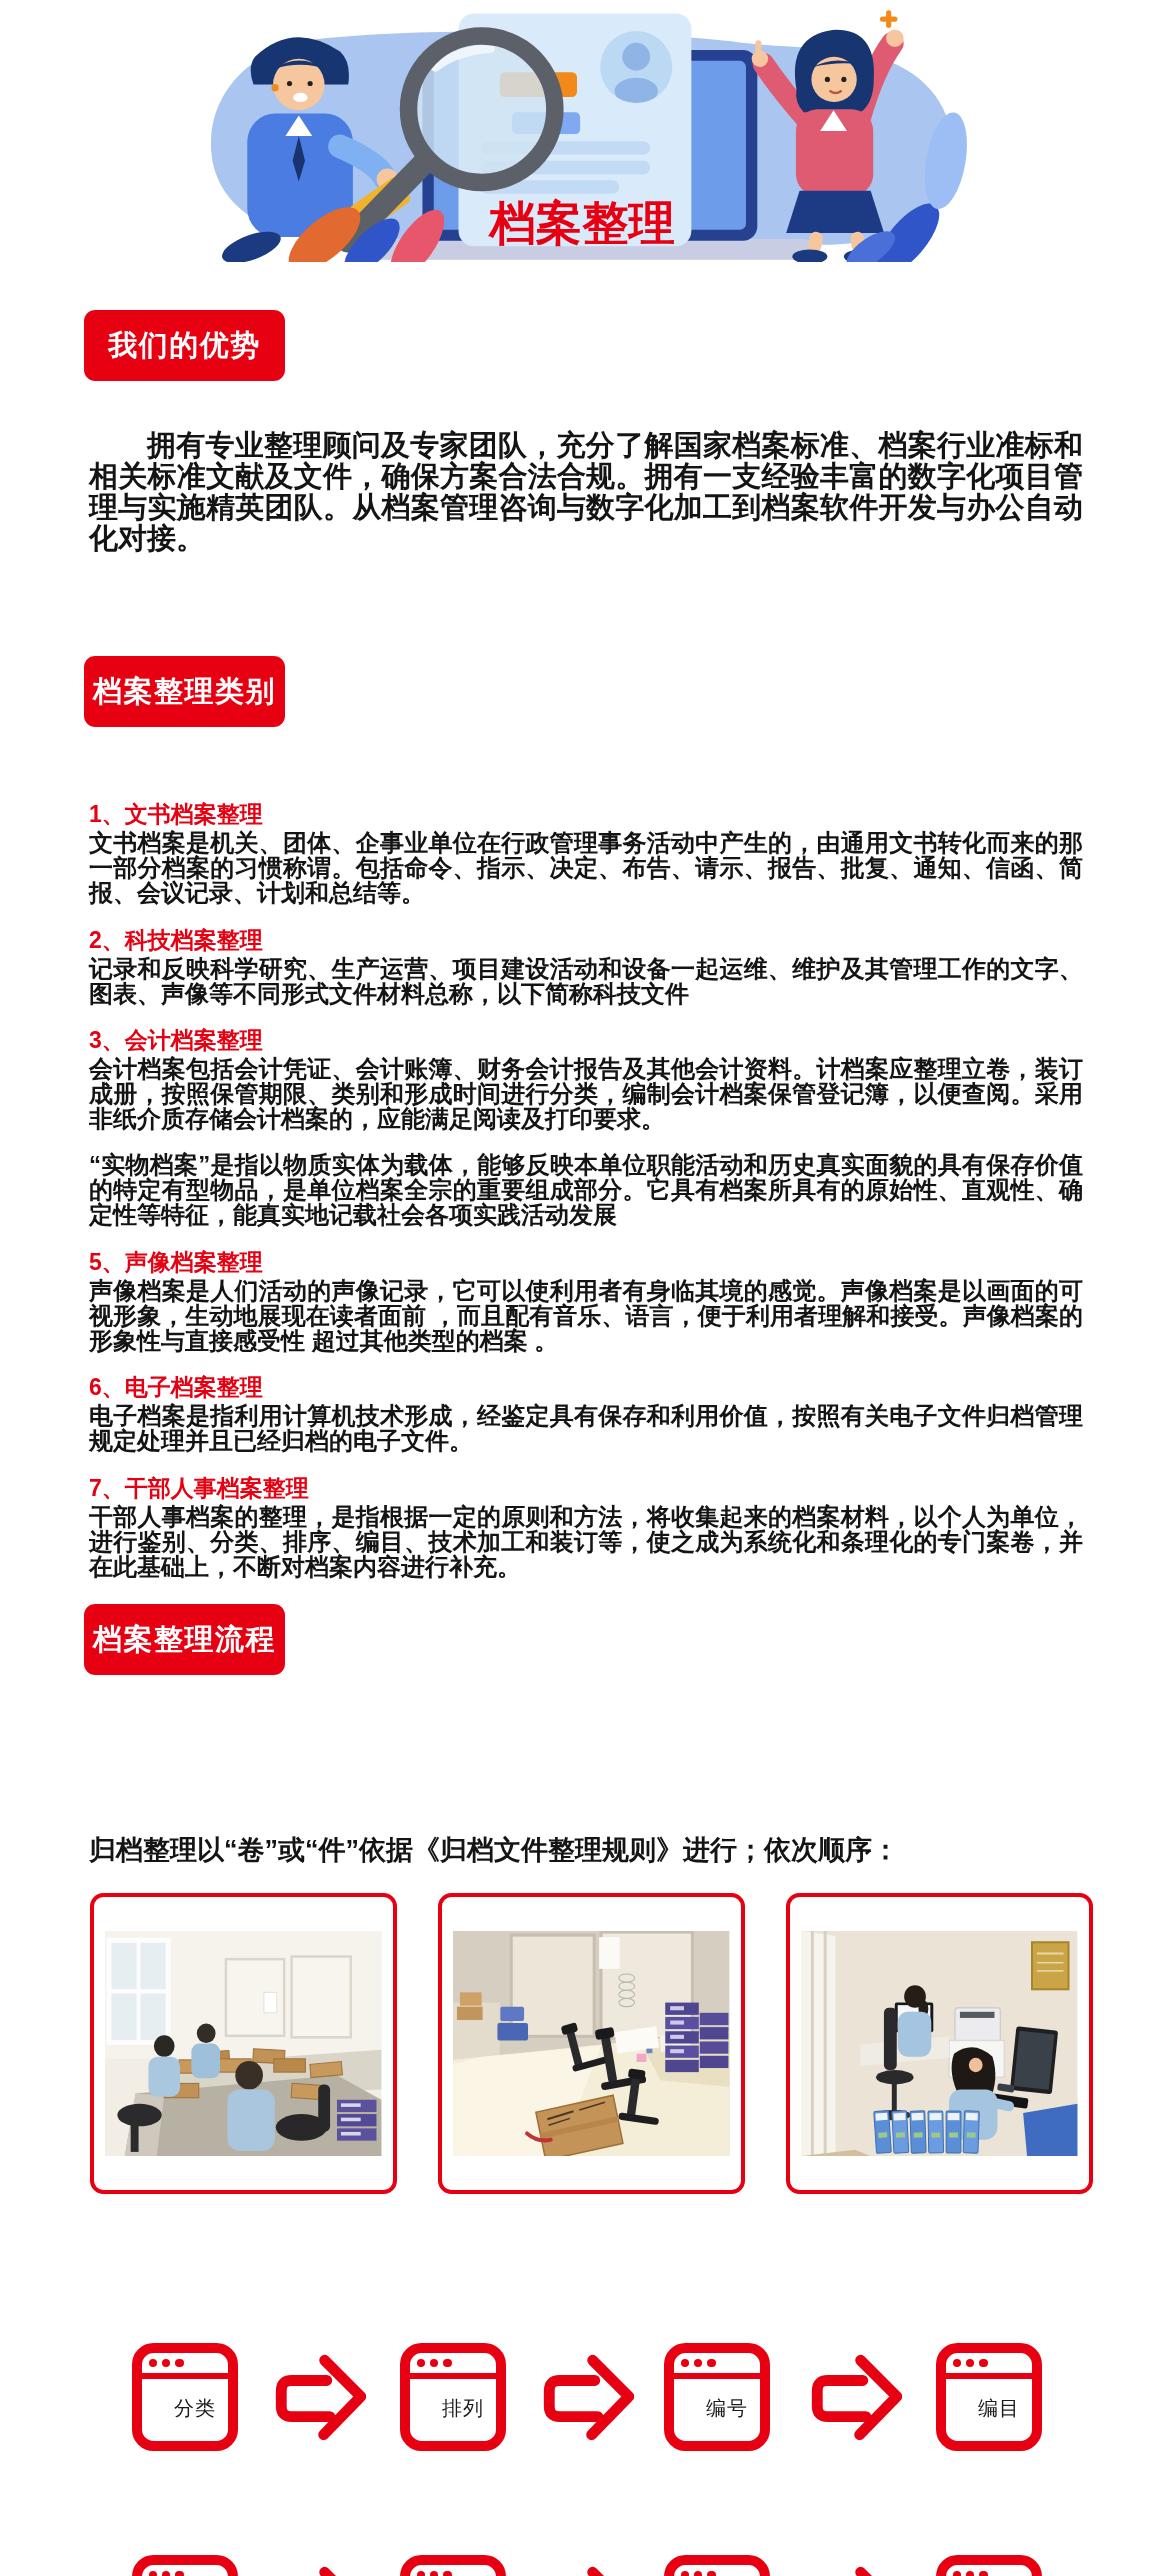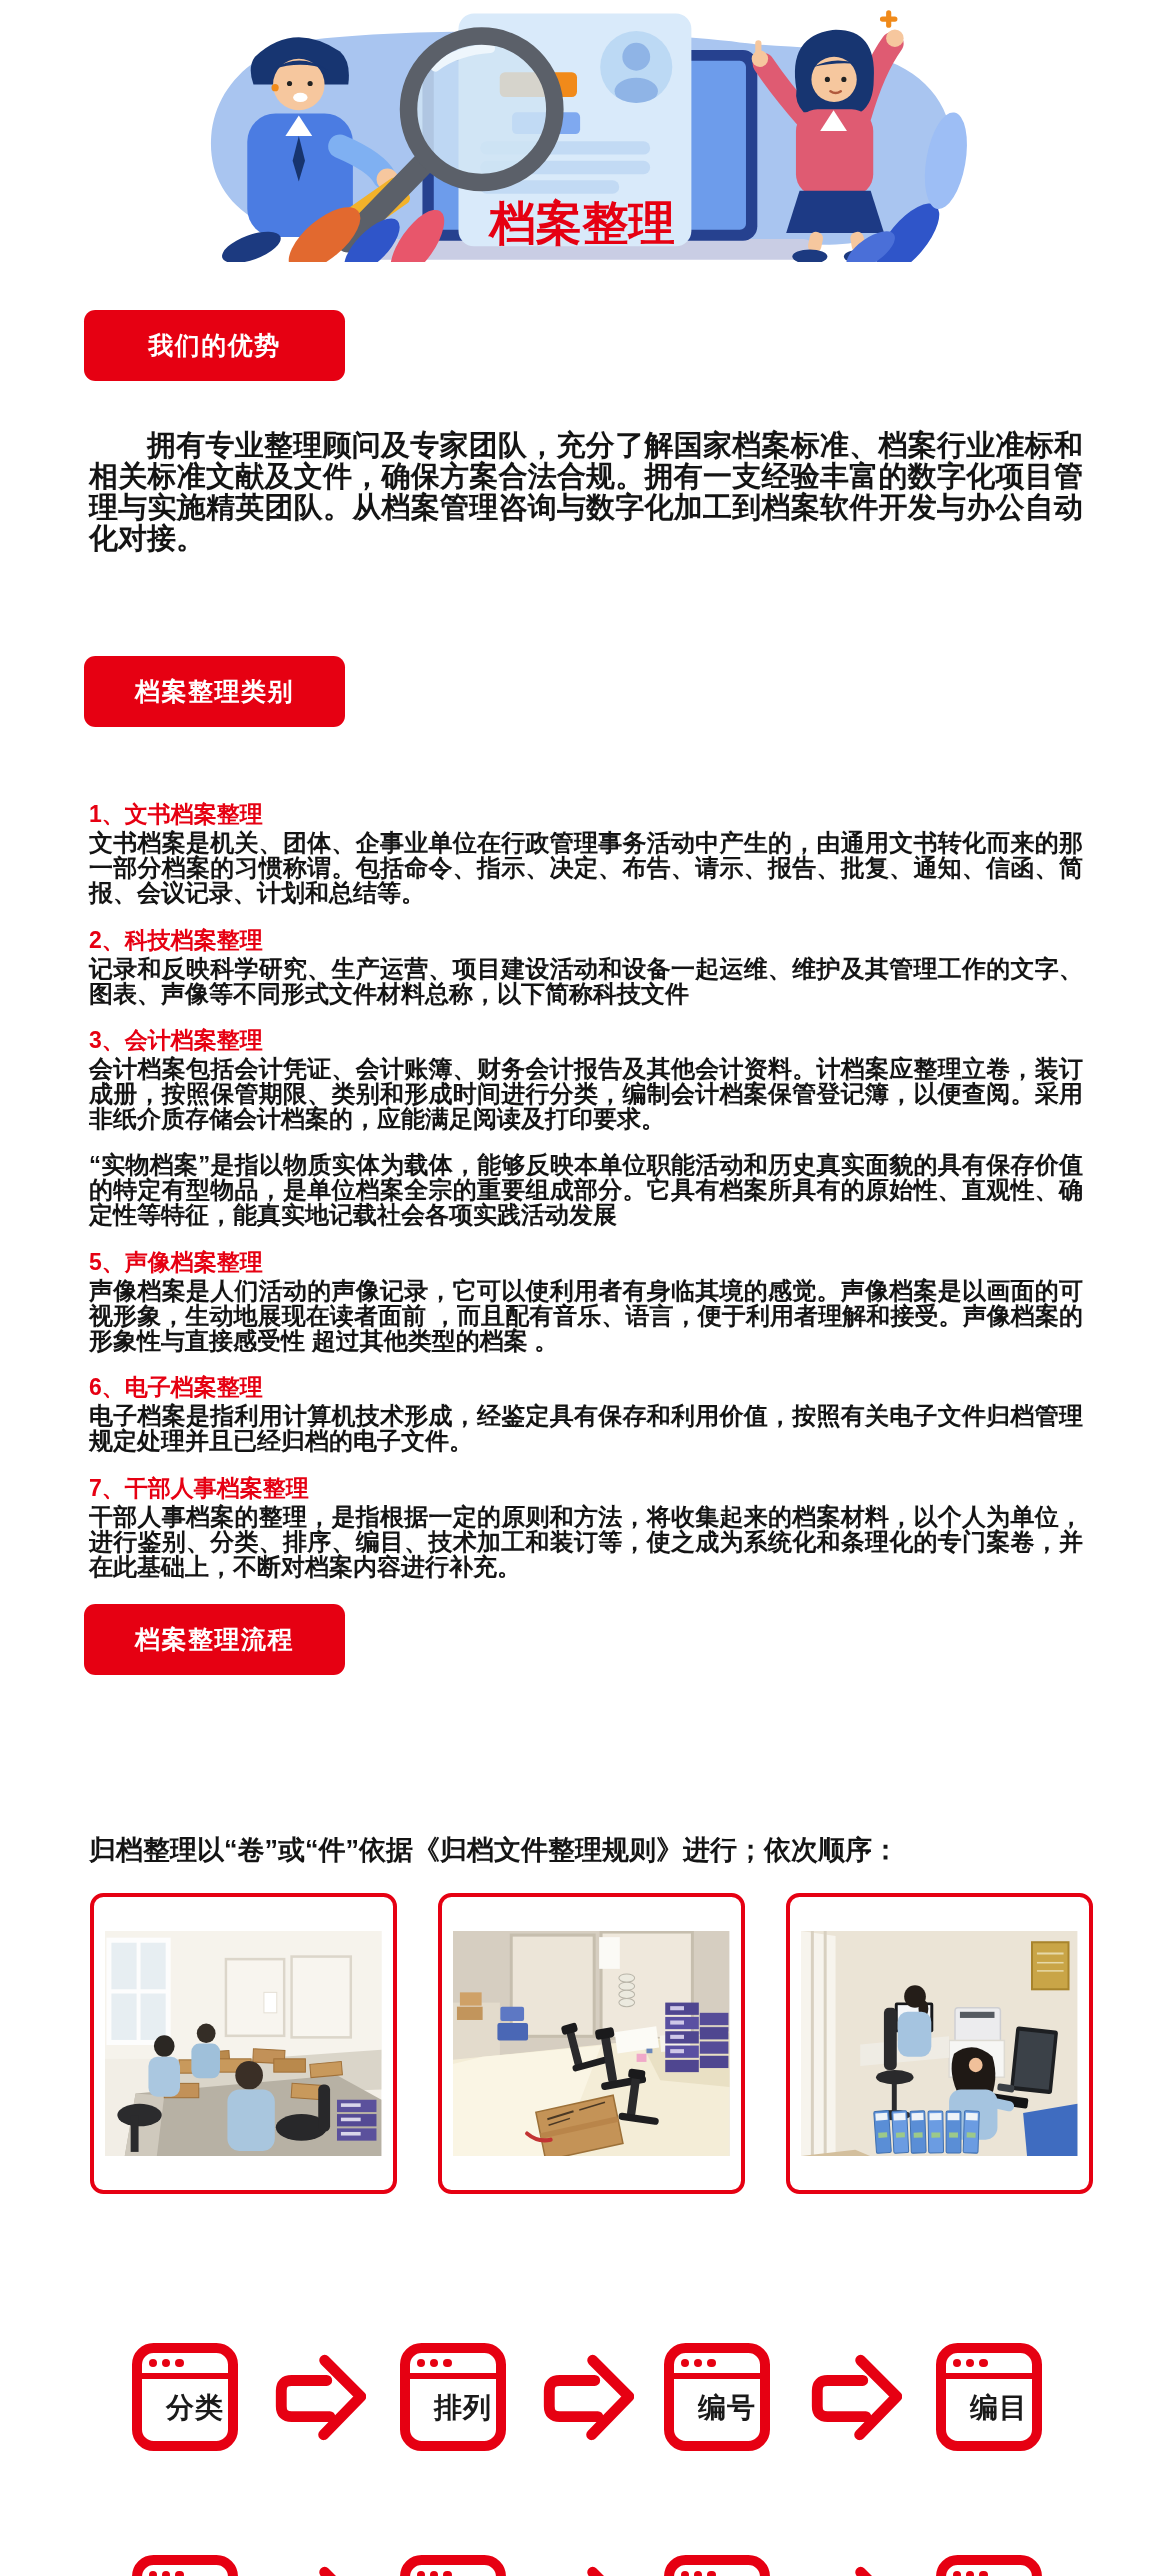--- a/index.html
+++ b/index.html
@@ -9,23 +9,23 @@
   html,body{margin:0;padding:0;background:#fff;}
   .page{
     position:relative;width:1168px;height:2921px;background:#fff;overflow:hidden;
     font-family:"Liberation Sans","DejaVu Sans",sans-serif;color:var(--ink);
   }
   
   .banner{position:absolute;left:170px;top:6.2px;width:814px;height:256px;}
   .banner svg{display:block;width:100%;height:100%;}
   
   .sec-btn{
-    position:absolute;left:84px;width:261px;height:71px;background:var(--red);
+    position:absolute;left:84px;width:201px;height:71px;background:var(--red);
     border-radius:11.3px;display:flex;align-items:center;justify-content:center;
-    color:#fff;font-size:25px;font-weight:bold;letter-spacing:1.5px;
+    color:#fff;font-size:29px;font-weight:bold;letter-spacing:1.5px;
   }
   .btn-1{top:310px;} .btn-2{top:656px;} .btn-3{top:1604px;}
   
   .lead{
     position:absolute;left:89px;top:430px;width:994px;margin:0;
     font-size:29px;font-weight:700;line-height:31px;color:var(--ink);
     text-align:justify;text-indent:2em;
   }
   
   .items{position:absolute;left:89px;top:800px;width:994px;}
@@ -55,21 +55,21 @@
   .row-1{top:2343px;} .row-2{top:2555px;}
   .flow-box{
     position:absolute;top:0;width:106px;height:108px;background:#fff;
     border:10.3px solid var(--red);border-radius:21.6px;box-sizing:border-box;overflow:hidden;
   }
   .fb-1{left:132px;} .fb-2{left:400px;} .fb-3{left:664px;} .fb-4{left:936px;}
   .fb-top{height:19.6px;border-bottom:6.7px solid var(--red);display:flex;align-items:center;gap:5.2px;padding-left:6.7px;}
   .dot{width:8.2px;height:8.2px;border-radius:50%;background:var(--red);}
   .fb-label{
     height:59px;display:flex;align-items:center;justify-content:center;
-    font-size:28px;font-weight:bold;color:#1a1a1a;letter-spacing:1px;margin-left:20px;
+    font-size:20px;font-weight:normal;color:#1a1a1a;letter-spacing:1px;margin-left:20px;
   }
   .flow-arrow{position:absolute;top:9.8px;width:93px;height:89px;}
   .fa-1{left:273px;} .fa-2{left:541px;} .fa-3{left:809px;}
 </style>
 </head>
 <body>
 
 <div class="page">
 
   <div class="banner">

